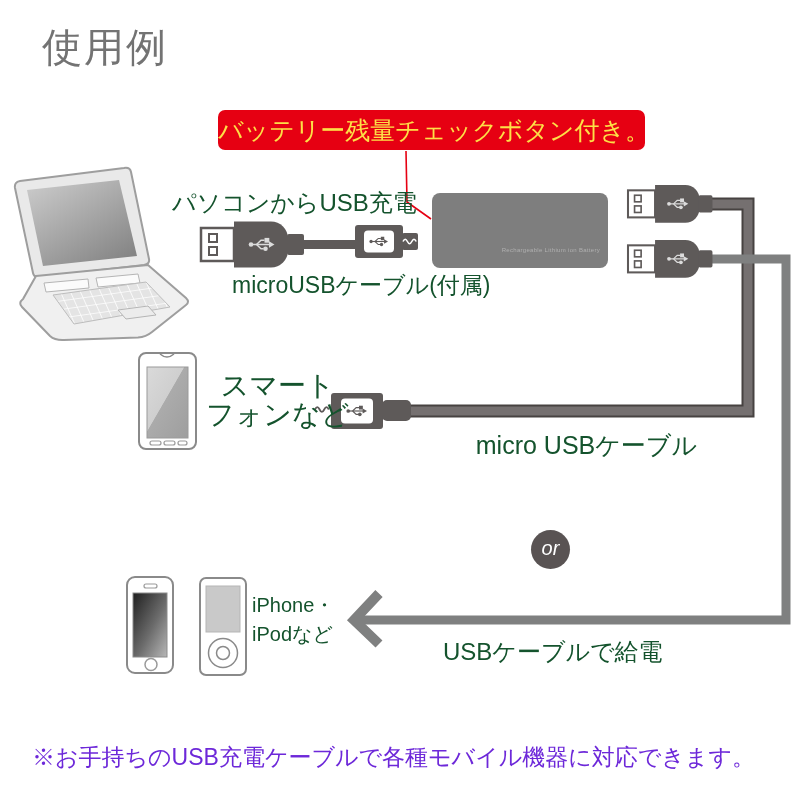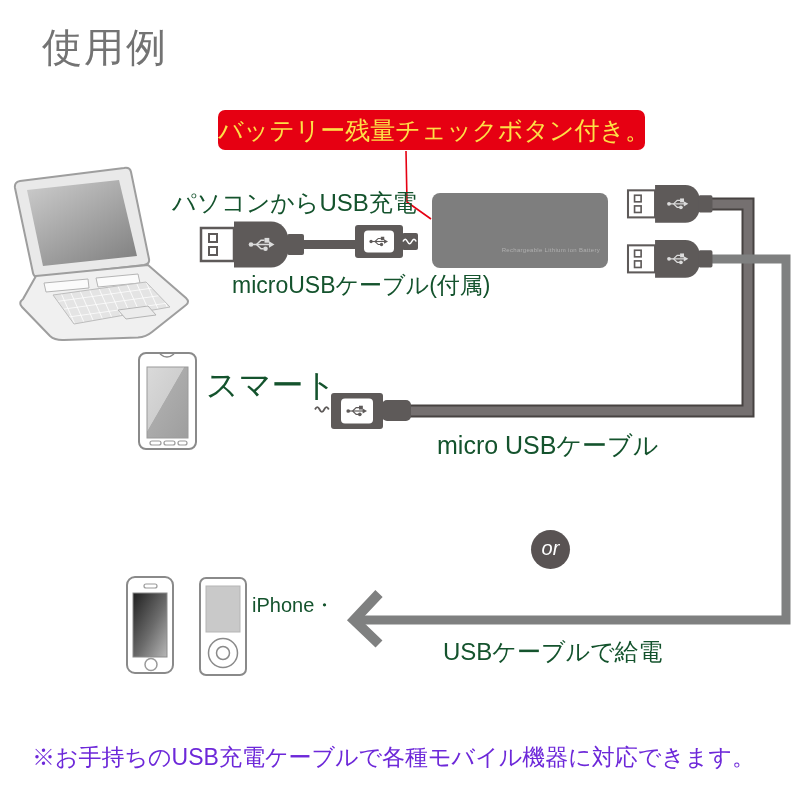--- a/index.html
+++ b/index.html
@@ -13,22 +13,22 @@
     left:42px;top:20px;font-size:40px;letter-spacing:2px;font-weight:500;color:#737373;
   }
   .banner{
     left:218px;top:110px;width:427px;height:40px;border-radius:7px;
     background:#e60012;color:#fde047;font-size:25px;line-height:40px;
     text-align:center;white-space:nowrap;
   }
   .lbl{white-space:nowrap;color:#14532d;}
   .lbl-pc{left:172px;top:187px;font-size:24px;}
   .lbl-microcable{left:184px;top:270px;font-size:23px;margin-left:48px;}
-  .lbl-phone{left:206px;top:371px;font-size:32px;line-height:29px;text-align:center;}
-  .lbl-microsupply{left:437px;top:430px;width:260px;text-align:left;font-size:25px;line-height:30px;}
+  .lbl-phone{left:206px;top:371px;font-size:28px;line-height:29px;text-align:center;}
+  .lbl-microsupply{left:437px;top:430px;width:260px;text-align:right;font-size:25px;line-height:30px;}
   .lbl-idevice{left:252px;top:591px;font-size:20px;line-height:29px;}
   .lbl-usbsupply{left:443px;top:636px;font-size:24px;}
   .or-badge{
     left:531px;top:530px;width:39px;height:39px;border-radius:50%;
     background:#595353;color:#ffffff;font-size:20px;line-height:37px;text-align:center;font-style:italic;
   }
   .battery-label{
     left:450px;top:247px;width:150px;text-align:right;
     font-size:6px;color:#b0b0b0;letter-spacing:0.3px;
   }
@@ -160,29 +160,31 @@
 <div class="abs banner">
   <span>バッテリー残量チェックボタン付き。</span>
 </div>
 
 <div class="abs lbl lbl-pc">パソコンからUSB充電</div>
 
 <div class="abs lbl lbl-microcable">microUSBケーブル(付属)</div>
 
 <div class="abs lbl lbl-phone">
   <span style="display:block">スマート</span>
+  <span style="display:block">フォンなど</span>
 </div>
 
 <div class="abs lbl lbl-microsupply">
   <span style="display:block">micro USBケーブル</span>
 </div>
 
 <div class="abs or-badge">or</div>
 
 <div class="abs lbl lbl-idevice">
   <span style="display:block">iPhone・</span>
+  <span style="display:block">iPodなど</span>
 </div>
 
 <div class="abs lbl lbl-usbsupply">USBケーブルで給電</div>
 
 <div class="abs battery-label">Rechargeable Lithium ion Battery</div>
 
 <div class="abs footnote">※お手持ちのUSB充電ケーブルで各種モバイル機器に対応できます。</div>
 
 </body></html>

